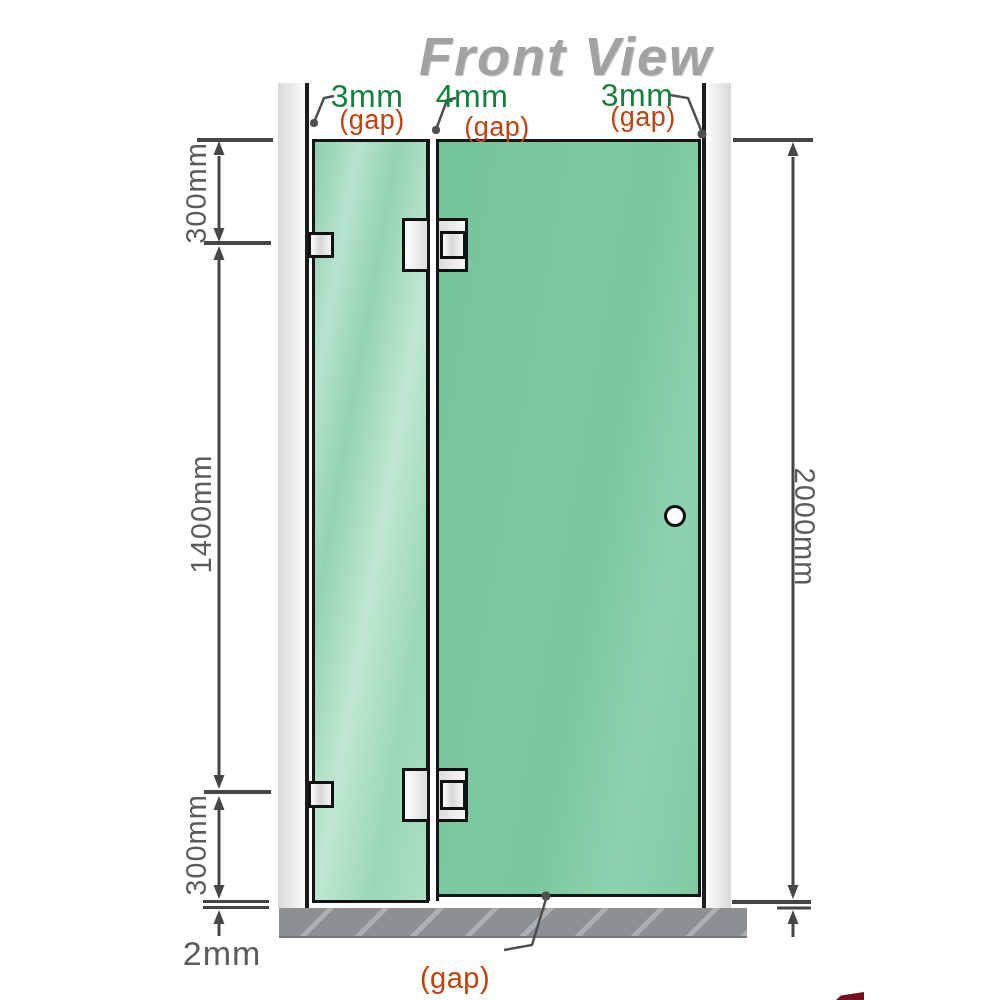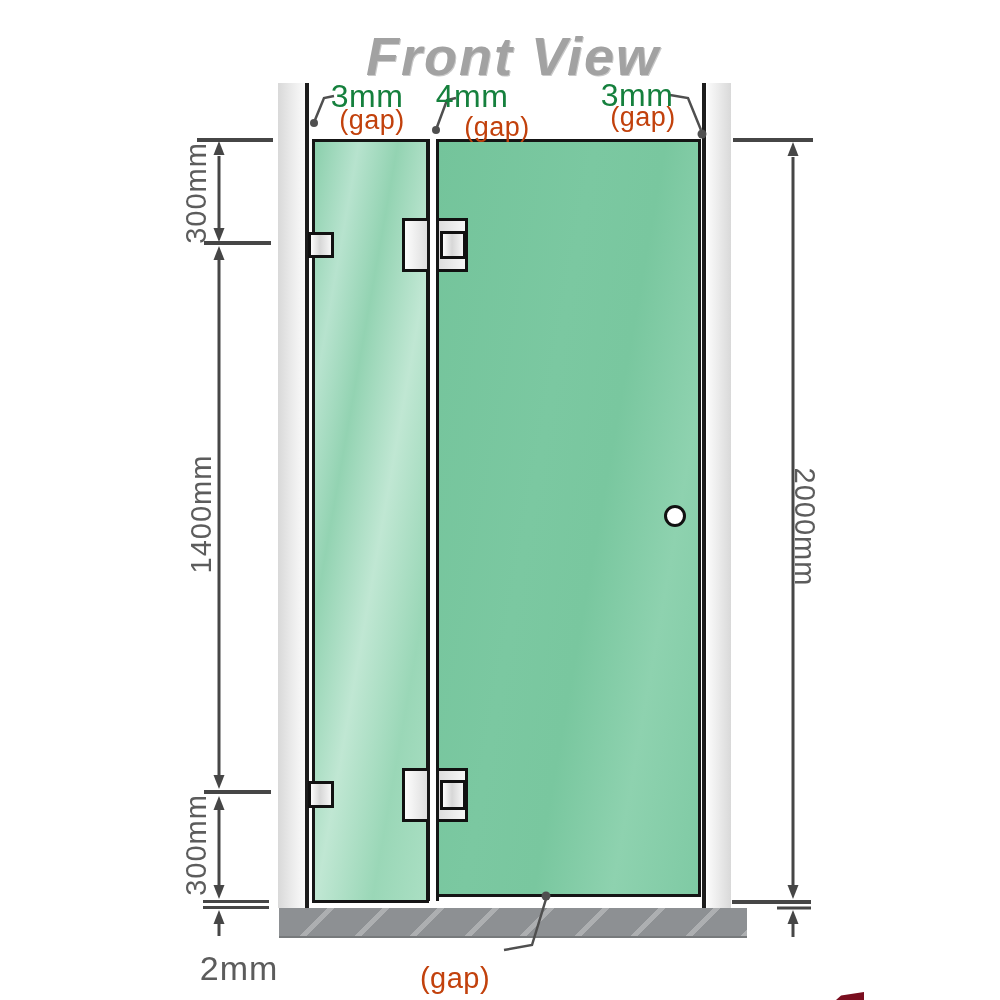--- a/index.html
+++ b/index.html
@@ -4,21 +4,21 @@
 <style>
   html,body{margin:0;padding:0;background:#ffffff;}
   .canvas{
     position:relative;width:1000px;height:1000px;background:#ffffff;overflow:hidden;
     font-family:"Liberation Sans", sans-serif;
   }
   .abs{position:absolute;}
   
   .title{
     left:313px;top:26px;width:400px;height:60px;line-height:60px;
-    text-align:center;font-size:54px;font-weight:bold;font-style:italic;
+    text-align:right;font-size:54px;font-weight:bold;font-style:italic;
     color:#a2a2a2;letter-spacing:2px;
     text-shadow:1px 1px 0 #c9c9c9;
     white-space:nowrap;
   }
   
   .wall-left-face{left:278px;top:83px;width:27px;height:825px;
     background:linear-gradient(90deg,#d9d9d9 0%,#ececec 55%,#fbfbfb 100%);}
   .wall-left-line{left:305px;top:83px;width:4px;height:825px;background:#1c1c1c;}
   .wall-right-line{left:702px;top:83px;width:4px;height:825px;background:#1c1c1c;}
   .wall-right-face{left:707px;top:83px;width:24px;height:825px;
@@ -52,21 +52,21 @@
   .lbl{position:absolute;z-index:7;text-align:center;white-space:nowrap;}
   .dim{color:#5c5c5c;font-size:29px;letter-spacing:1px;}
   .gapv{color:#15803d;font-size:32px;letter-spacing:0.5px;}
   .gapu{color:#c2410c;font-size:27px;letter-spacing:0.5px;}
   .rotccw{transform:rotate(-90deg);}
   .rotcw{transform:rotate(90deg);}
   .v300t{left:121px;top:177px;width:150px;height:32px;line-height:32px;}
   .v1400{left:121px;top:498px;width:160px;height:32px;line-height:32px;}
   .v300b{left:121px;top:829px;width:150px;height:32px;line-height:32px;}
   .v2000{left:725px;top:511px;width:160px;height:32px;line-height:32px;}
-  .l2mm{left:169px;top:936px;width:140px;height:34px;line-height:34px;font-size:34px;margin-top:15px;}
+  .l2mm{left:152px;top:936px;width:140px;height:34px;line-height:34px;font-size:34px;}
   .g1v{left:307px;top:80px;width:120px;height:32px;line-height:32px;}
   .g1u{left:312px;top:106px;width:120px;height:28px;line-height:28px;}
   .g2v{left:412px;top:80px;width:120px;height:32px;line-height:32px;}
   .g2u{left:437px;top:113px;width:120px;height:28px;line-height:28px;}
   .g3v{left:577px;top:79px;width:120px;height:32px;line-height:32px;}
   .g3u{left:583px;top:103px;width:120px;height:28px;line-height:28px;}
   .g4v{left:393px;top:935px;width:140px;height:34px;line-height:34px;font-size:34px;}
   .g4u{left:385px;top:963px;width:140px;height:30px;line-height:30px;font-size:29px;}
   
   .logo-frag{left:836px;top:992px;width:28px;height:8px;background:#7a0e1f;

